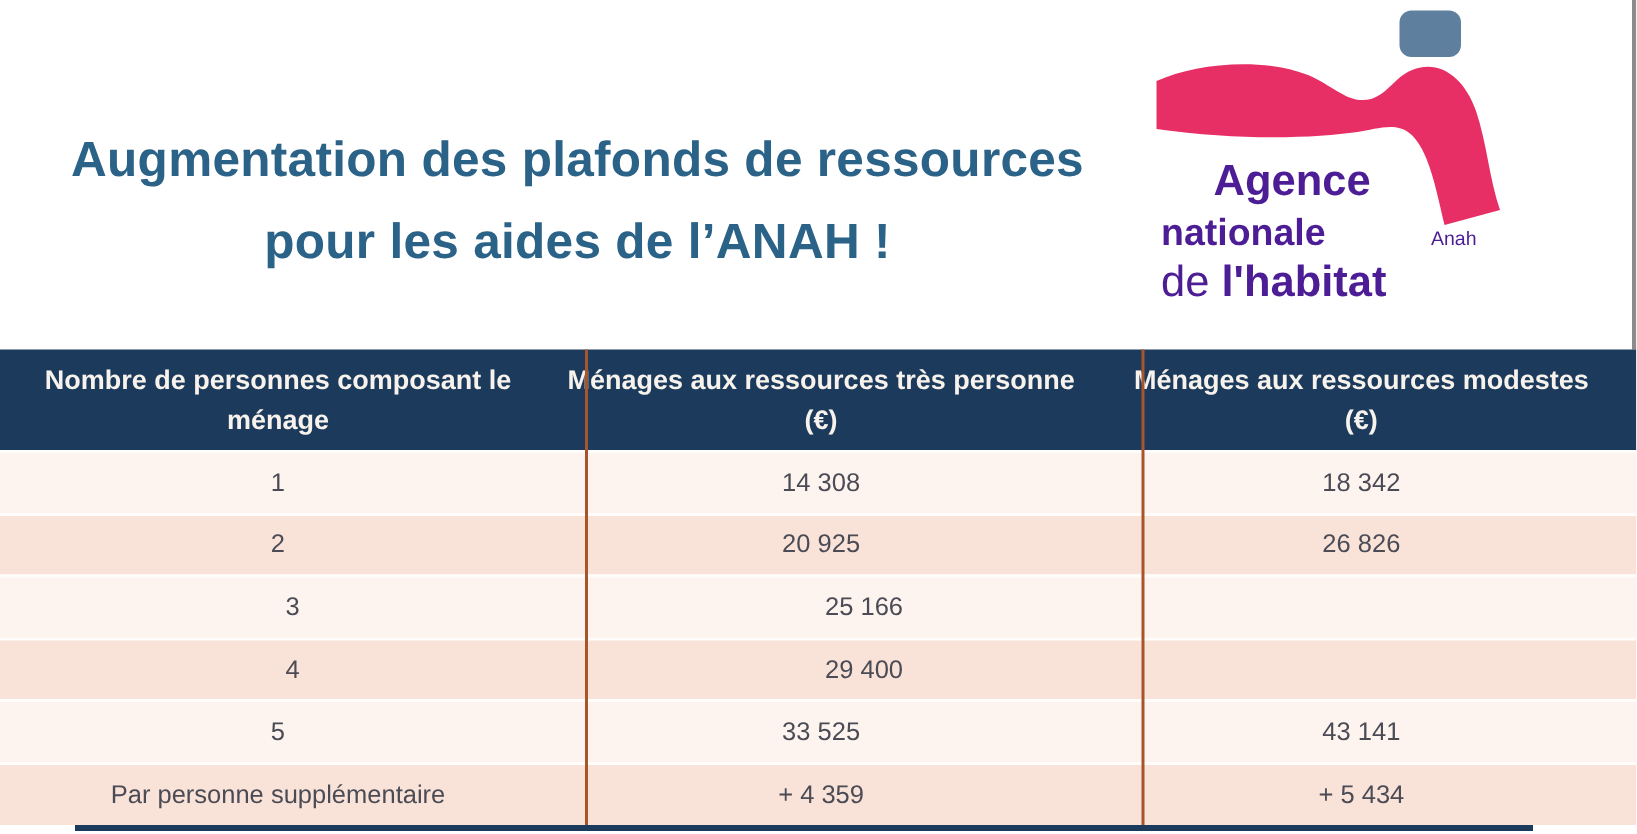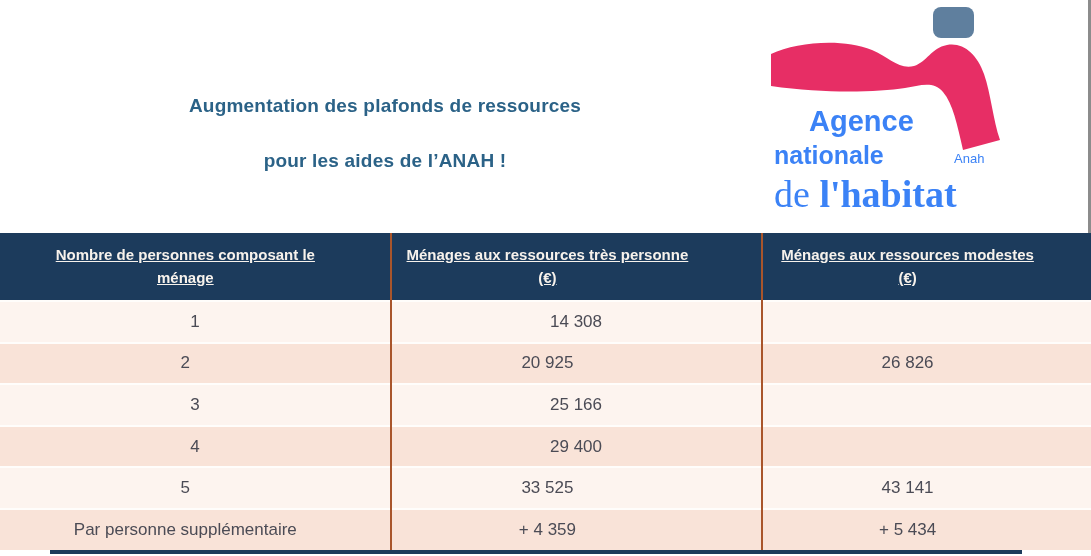--- a/index.html
+++ b/index.html
@@ -7,51 +7,51 @@
   body { font-family:"Liberation Sans", sans-serif; }
   #canvas {
     position:relative; width:1091px; height:556px;
     background:#ffffff; overflow:hidden;
   }
 
   
   .title-block {
     position:absolute; left:30px; top:78px; width:710px;
     text-align:center; color:#2b6287; font-weight:700;
-    font-size:19px; line-height:55px; letter-spacing:0.2px;
+    font-size:33px; line-height:55px; letter-spacing:0.2px;
   }
 
   
   .logo { position:absolute; left:765px; top:0; width:250px; height:225px; }
   .logo-square {
     position:absolute; left:168px; top:7px; width:41px; height:31px;
     background:#5f7f9e; border-radius:8px;
   }
   .logo-swoosh { position:absolute; left:2px; top:42px; width:240px; height:112px; }
-  .logo-text { position:absolute; color:#3b82f6; white-space:nowrap; }
+  .logo-text { position:absolute; color:#4c1d95; white-space:nowrap; }
   .lt-agence   { left:44px;  top:105px; font-size:29px; font-weight:700; }
   .lt-nationale{ left:9px;   top:141px; font-size:25px; font-weight:600; }
-  .lt-habitat  { left:9px;   top:172px; font-size:38px; font-weight:400;font-family:Liberation Serif, serif; }
+  .lt-habitat  { left:9px;   top:172px; font-size:29px; font-weight:400; }
   .lt-habitat b{ font-weight:700; }
   .lt-anah     { left:189px; top:151px; font-size:13px; font-weight:400; }
 
   
   .right-border {
     position:absolute; right:0; top:0; width:3px; height:233px; background:#8c8c8c;
   }
 
   
   .table { position:absolute; left:0; top:233px; width:1091px; }
   .thead { display:flex; height:67px; background:#1c3b5c; }
   .cell {
     display:flex; flex-direction:column; align-items:center; justify-content:center;
     text-align:center;
   }
   .c1 { width:390px; } .c2 { width:372px; } .c3 { width:386px; }
-  .thead .cell { color:#f7f2ec; font-weight:700; font-size:15px; line-height:1.5;text-decoration:underline; }
+  .thead .cell { color:#f7f2ec; font-weight:700; font-size:18px; line-height:1.5; }
   .trow { display:flex; height:41.6px; border-top:2px solid #fffdfb; }
   .trow .cell { color:#4b4b55; font-size:17px; }
   .row-light { background:#fdf4ef; }
   .row-shade { background:#f9e3d8; }
 
   .divider {
     position:absolute; top:233px; height:317px; width:2px; background:#a9552b;
   }
   .div-1 { left:390px; } .div-2 { left:761px; }
 
@@ -96,20 +96,21 @@
       </div>
       <div class="cell c3">
         <div>Ménages aux ressources modestes</div>
           <div>(€)</div>
       </div>
     </div>
 
     <div class="trow row-light">
       <div class="cell c1">1</div>
       <div class="cell c2">14 308</div>
+      <div class="cell c3">18 342</div>
     </div>
     <div class="trow row-shade">
       <div class="cell c1">2</div>
       <div class="cell c2">20 925</div>
       <div class="cell c3">26 826</div>
     </div>
     <div class="trow row-light">
       <div class="cell c1">3</div>
       <div class="cell c2">25 166</div>
     </div>

